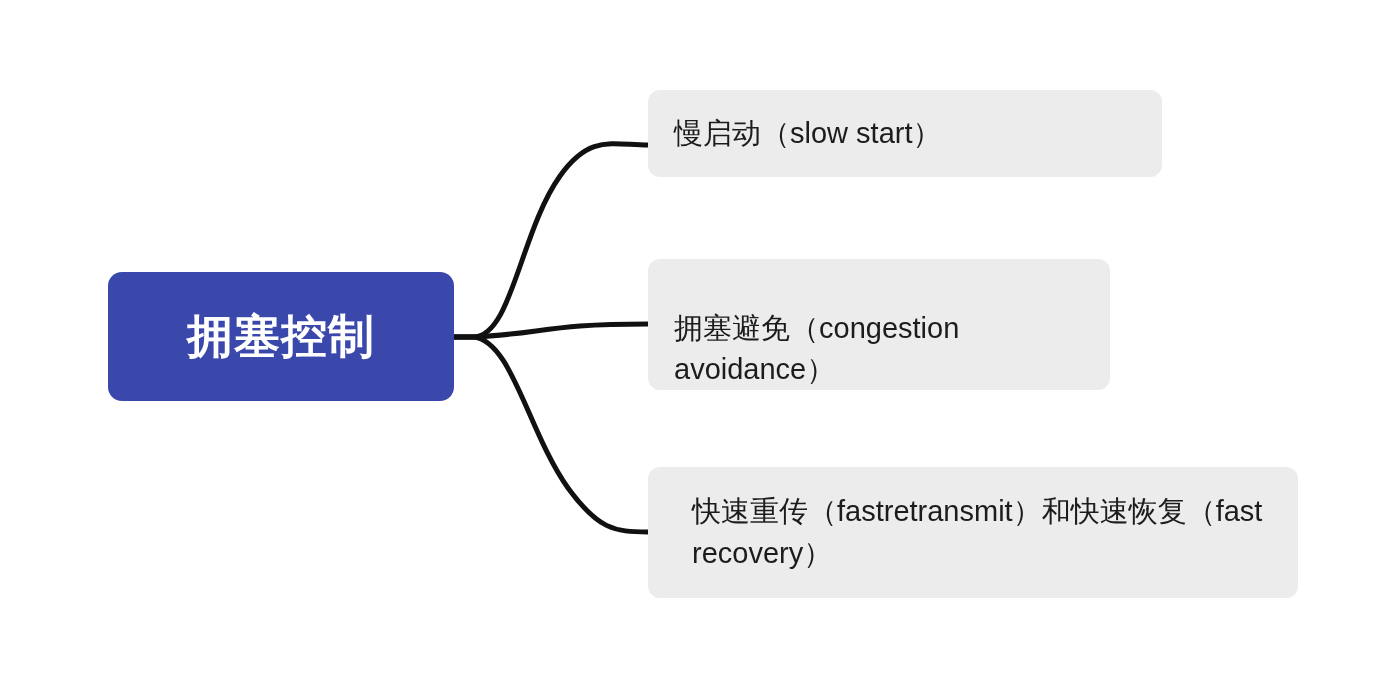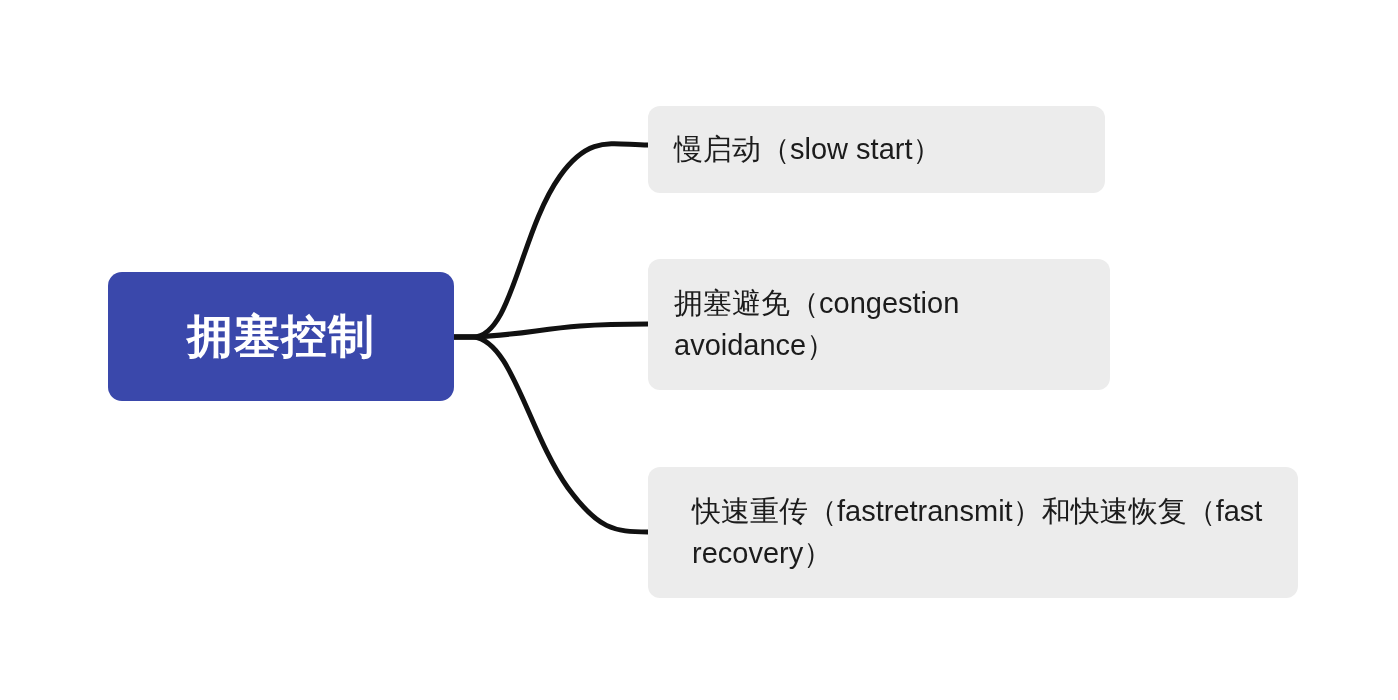--- a/index.html
+++ b/index.html
@@ -75,29 +75,30 @@
   }
   .node-child .node-text {
     color: #1c1c1c;
     font-size: 29px;
     font-weight: 500;
     line-height: 1.42;
   }
 
   #node-slow-start {
     left: 648px;
-    top: 106px;
-    width: 457px;
+    top: 90px;
+    width: 514px;
     height: 87px;
   }
   #node-congestion-avoidance {
     left: 648px;
     top: 259px;
     width: 462px;
     height: 131px;
+    align-items: flex-end;
   }
   #node-fast-retransmit-recovery {
     left: 648px;
     top: 467px;
     width: 650px;
     height: 131px;
     padding-left: 44px;
   }
 </style>
 </head>

